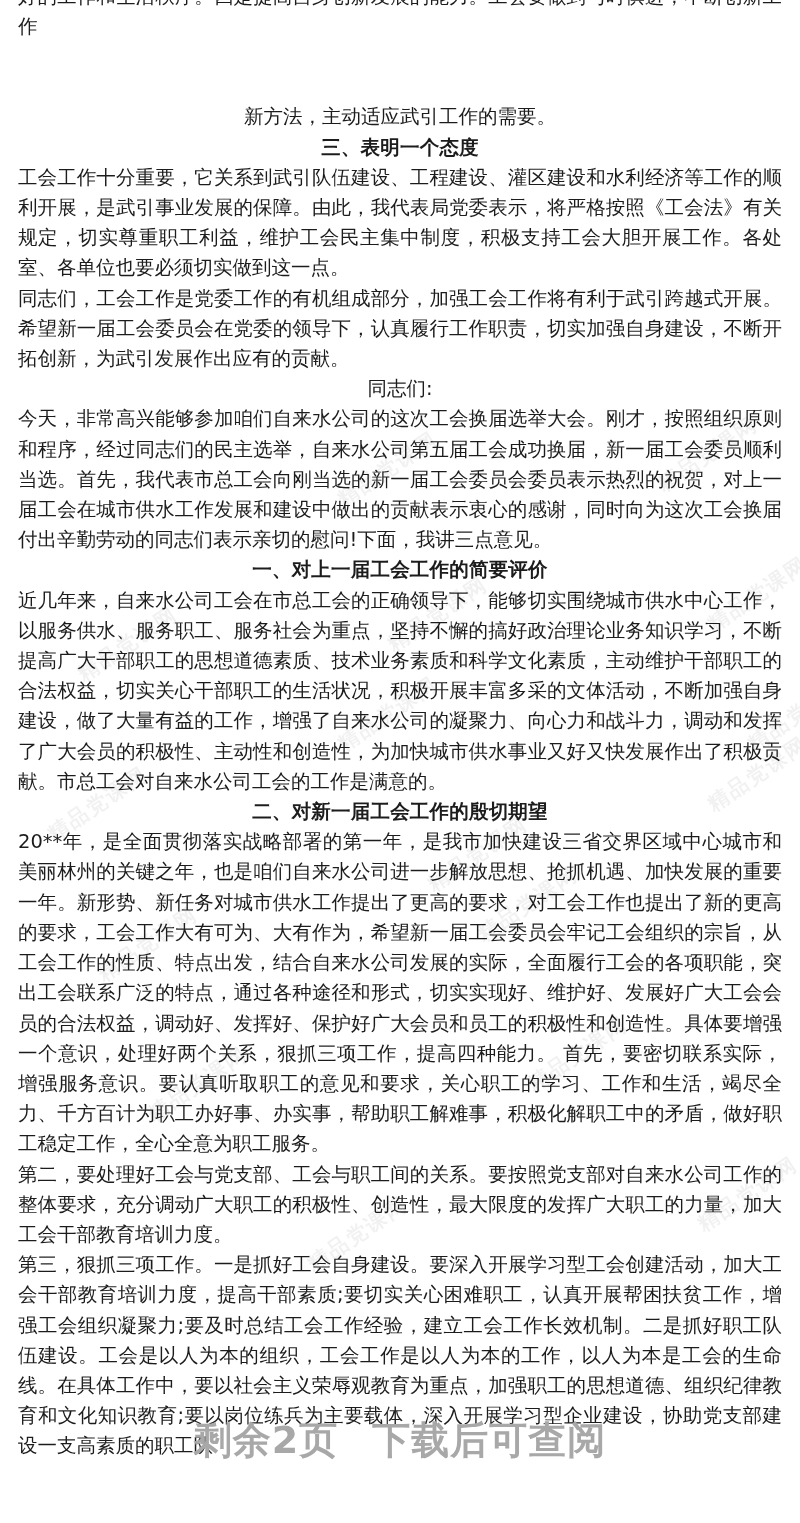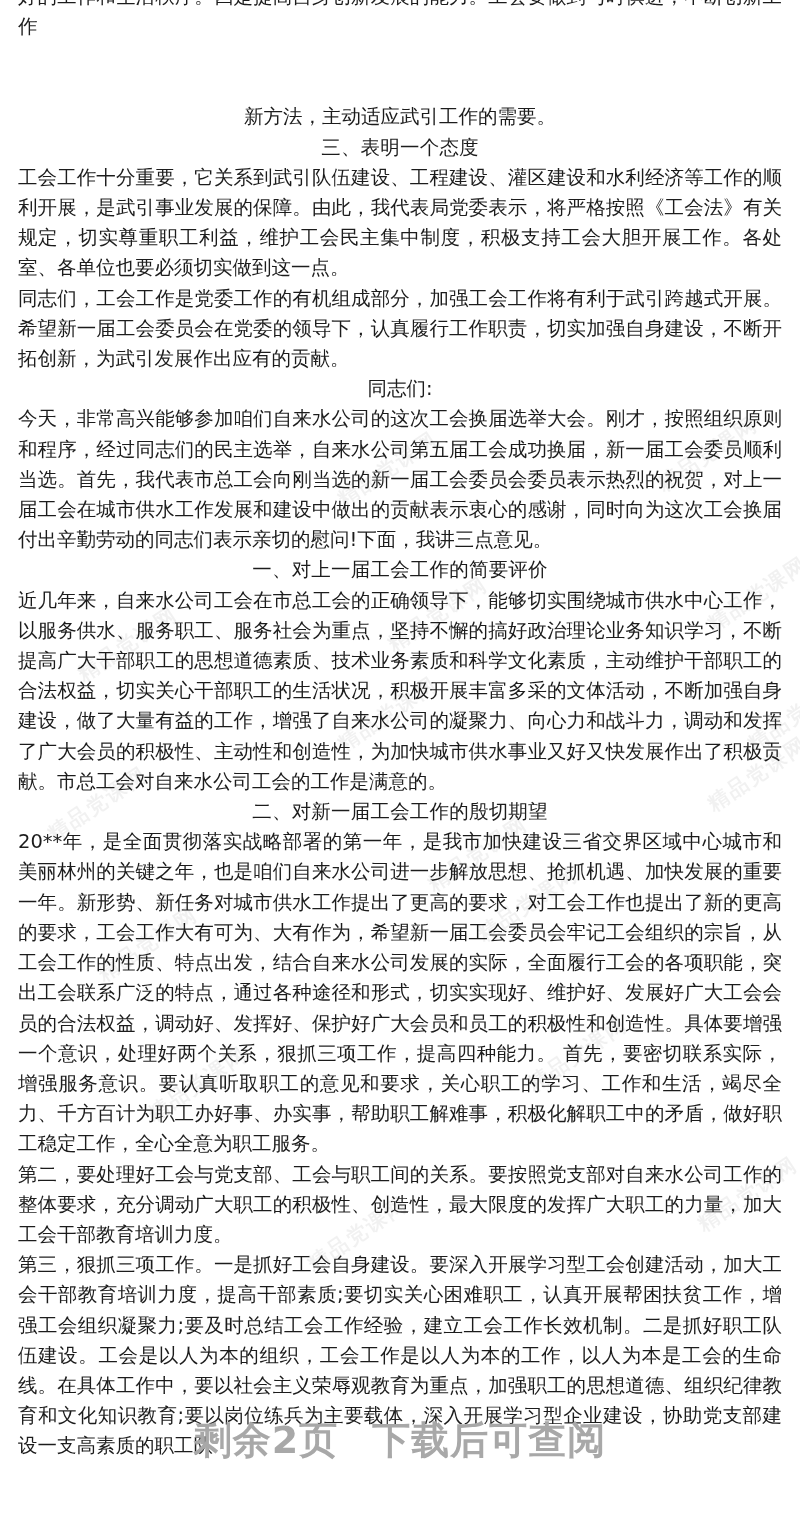--- a/index.html
+++ b/index.html
@@ -60,21 +60,21 @@
     margin: 0;
     font-size: 19.5px;
     line-height: 30.2px;
     text-align: justify;
     text-justify: inter-ideograph;
     letter-spacing: 0px;
     word-break: break-all;
     color: #1c1c1c;
   }
   p.para.heading {
-    font-weight: 400;
+    font-weight: 700;
     letter-spacing: 0.2px;
   }
   p.para.lastline-left {
     text-align: center;
   }
   
   .para-gap {
     height: 60px;
   }
 

